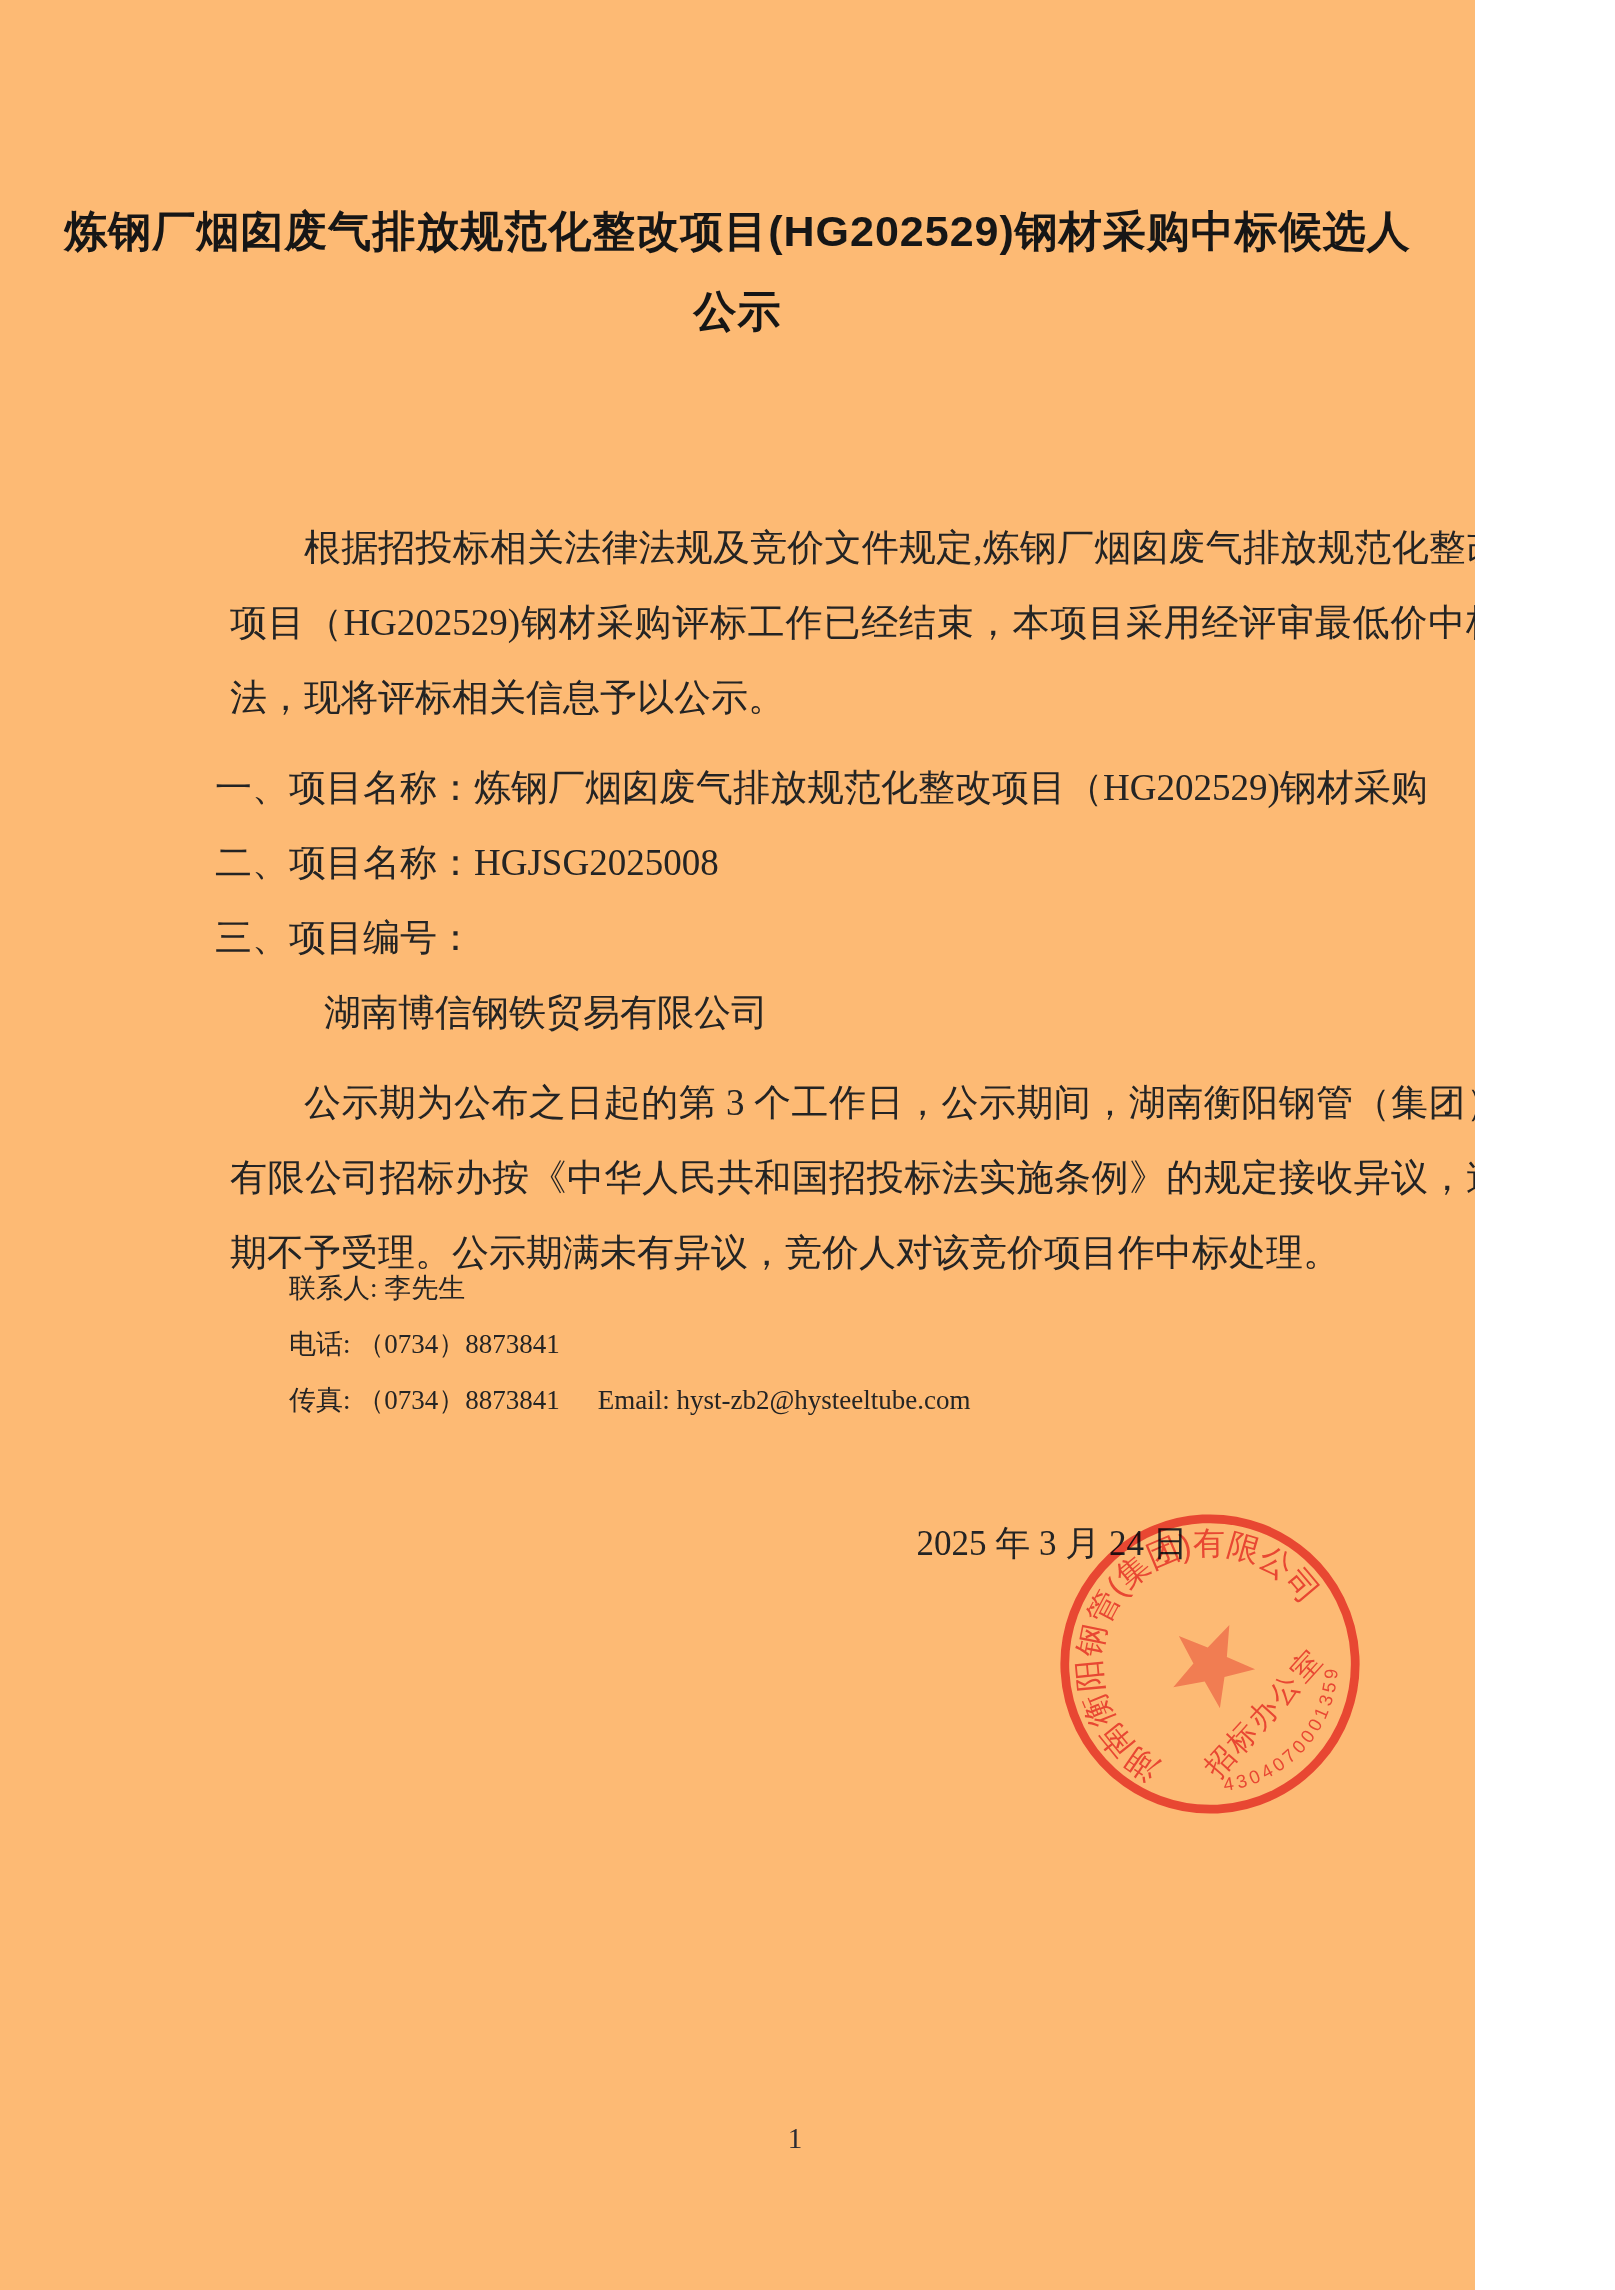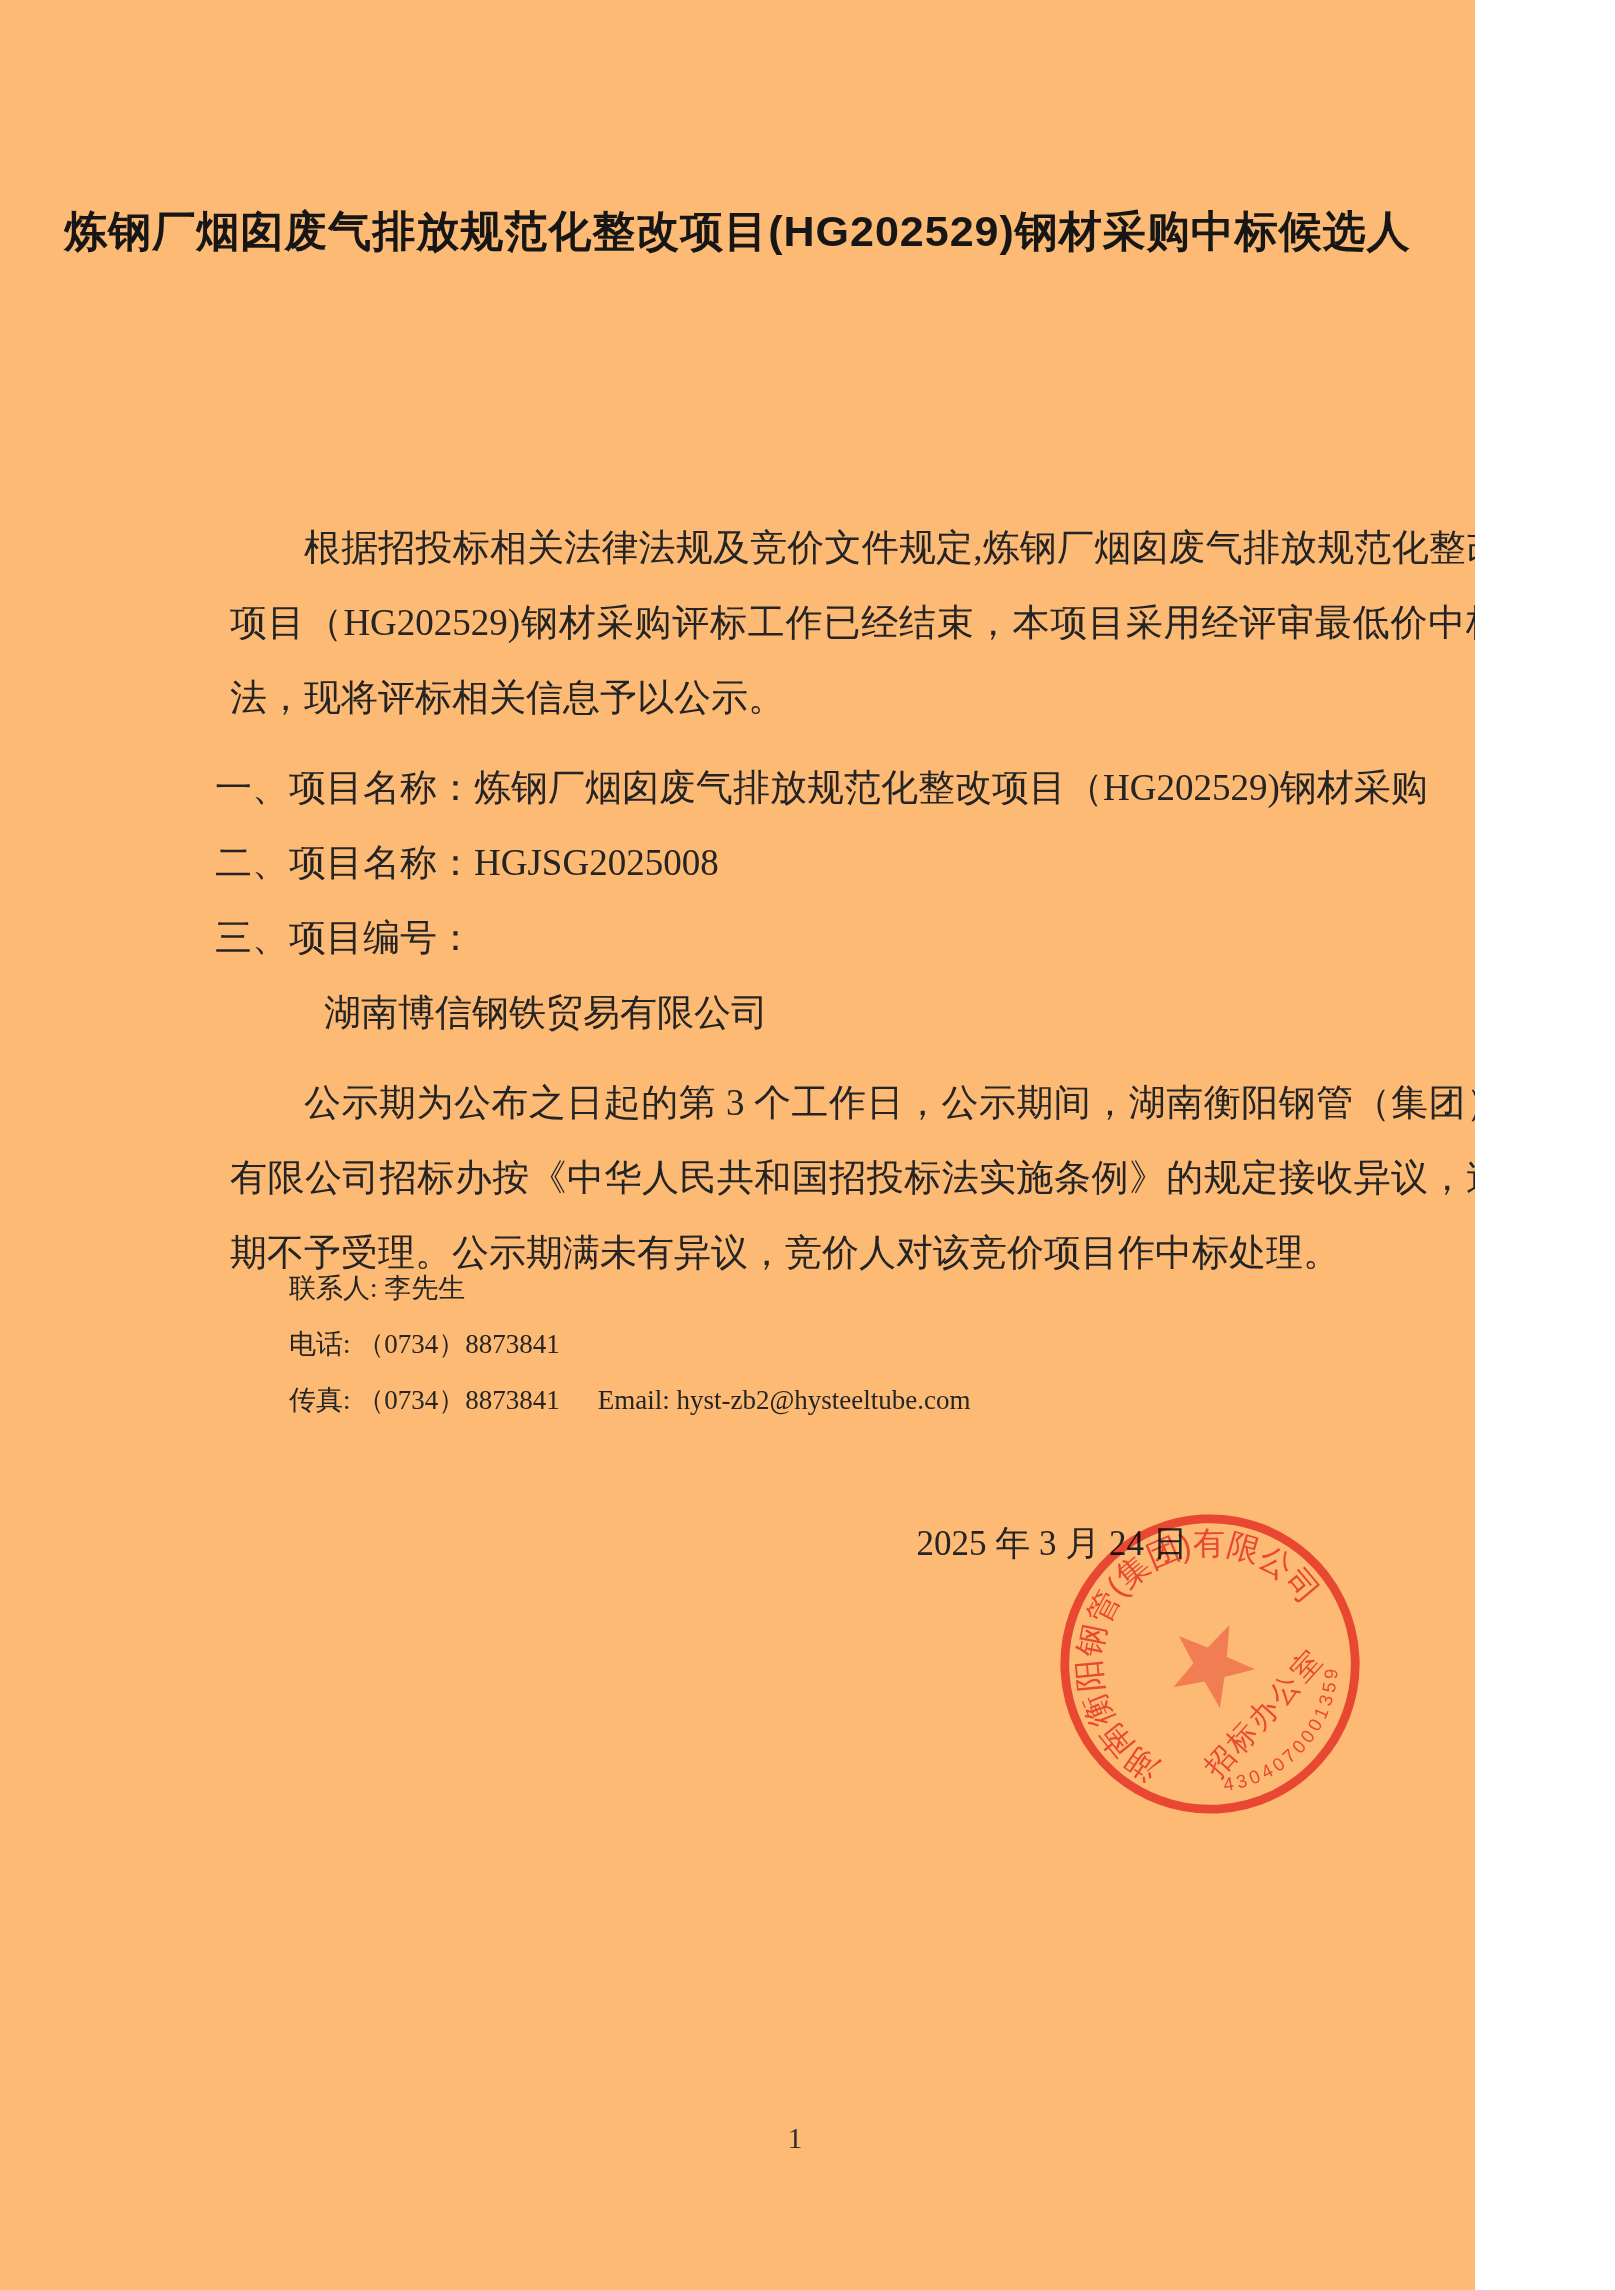--- a/index.html
+++ b/index.html
@@ -86,20 +86,21 @@
     color: #2b2b33;
   }
 </style>
 </head>
 <body>
 
 <div class="page">
 
   <div class="doc-title">
     <div>炼钢厂烟囱废气排放规范化整改项目(HG202529)钢材采购中标候选人</div>
+    <div>公示</div>
   </div>
 
   <div class="body-block">
     <p class="intro">根据招投标相关法律法规及竞价文件规定,炼钢厂烟囱废气排放规范化整改项目（HG202529)钢材采购评标工作已经结束，本项目采用经评审最低价中标法，现将评标相关信息予以公示。</p>
     <div class="item">一、项目名称：炼钢厂烟囱废气排放规范化整改项目（HG202529)钢材采购</div>
     <div class="item">二、项目名称：HGJSG2025008</div>
     <div class="item">三、项目编号：</div>
     <div class="candidate">湖南博信钢铁贸易有限公司</div>
     <p class="notice">公示期为公布之日起的第 3 个工作日，公示期间，湖南衡阳钢管（集团）有限公司招标办按《中华人民共和国招投标法实施条例》的规定接收异议，逾期不予受理。公示期满未有异议，竞价人对该竞价项目作中标处理。</p>
   </div>

